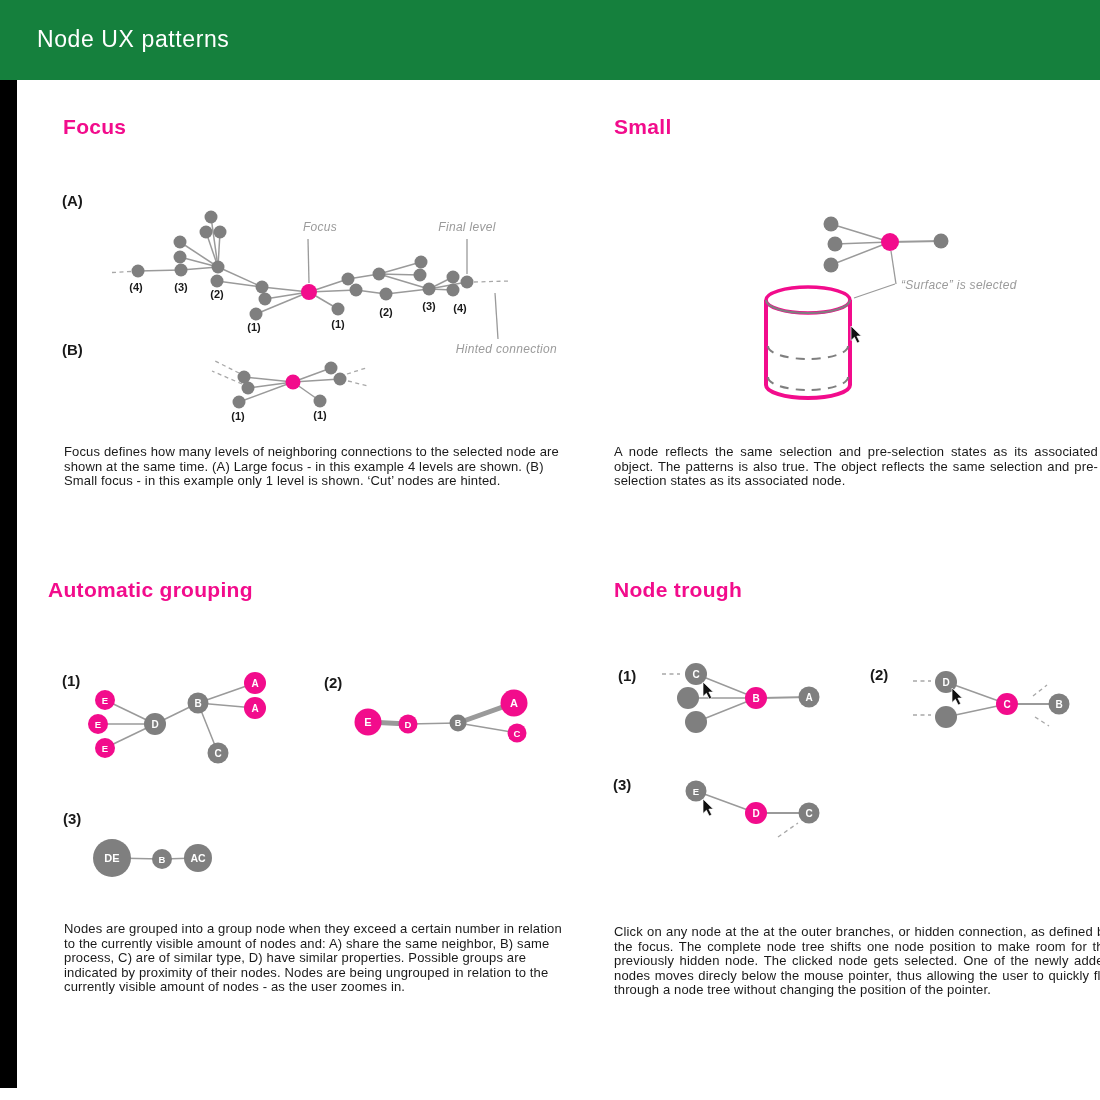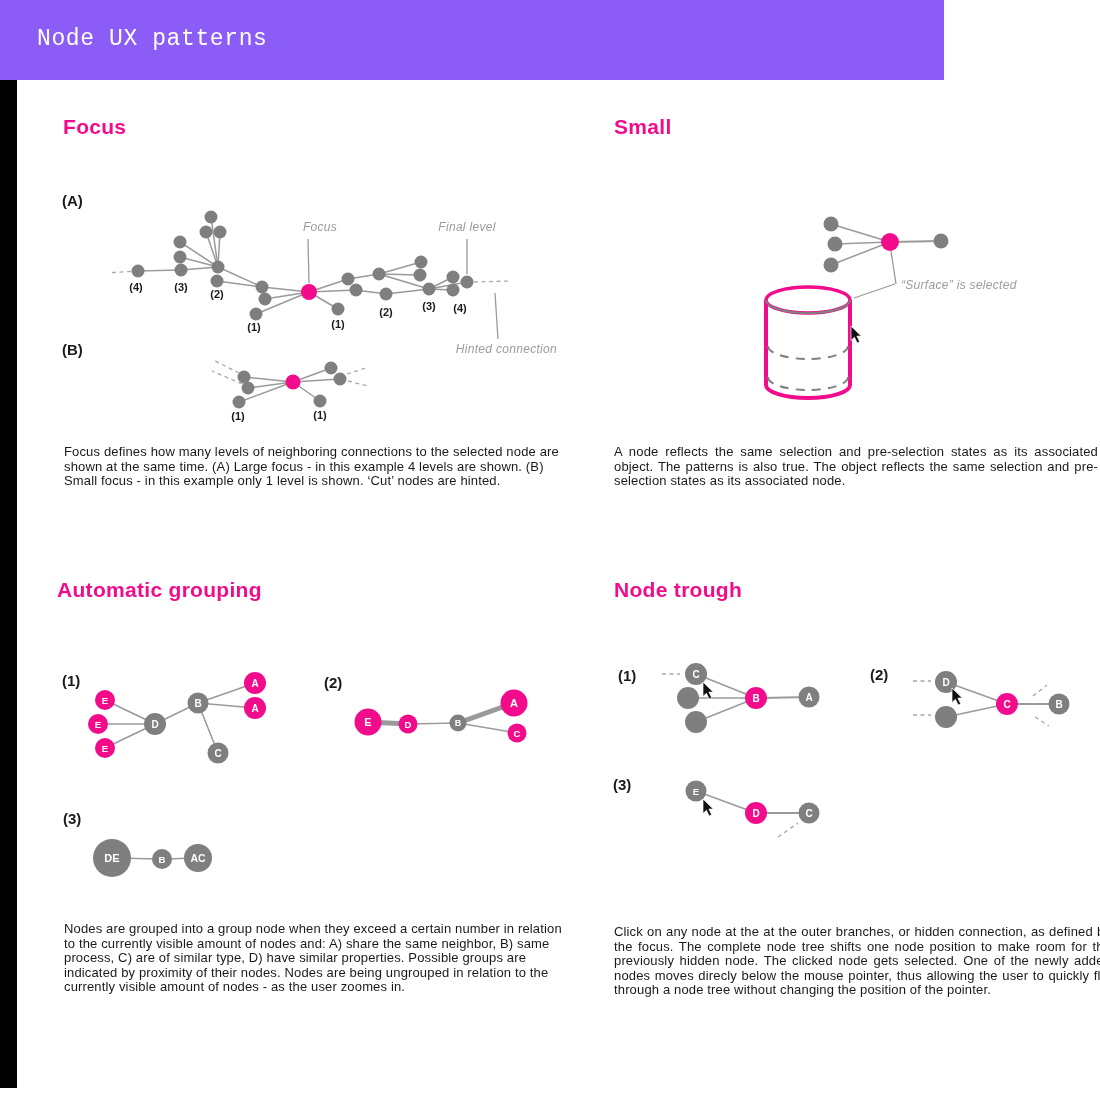--- a/index.html
+++ b/index.html
@@ -1,19 +1,19 @@
 <!DOCTYPE html>
 <html><head>
 <meta charset="utf-8">
 <style>
   html,body{margin:0;padding:0;}
   body{width:1100px;height:1100px;background:#fff;overflow:hidden;
        font-family:"Liberation Sans",sans-serif;}
   .page{position:relative;width:1100px;height:1100px;background:#fff;overflow:hidden;}
-  .topbar{position:absolute;left:0;top:0;width:944px;height:80px;background:#8b5cf6;font-family:Liberation Mono, monospace;}
+  .topbar{position:absolute;left:0;top:0;width:1100px;height:80px;background:#15803d;}
   .topbar .title{position:absolute;left:37px;top:26px;color:#fff;font-size:23px;
        font-weight:500;letter-spacing:0.6px;}
   .left-stripe{position:absolute;left:0;top:80px;width:17px;height:1008px;background:#000;}
   .heading{position:absolute;margin:0;font-size:21px;font-weight:600;color:#F20C8C;
        letter-spacing:0.3px;}
   .sec-marker{position:absolute;font-size:15px;font-weight:600;color:#1a1a1a;}
   .caption{position:absolute;margin:0;font-size:13px;line-height:14.6px;color:#1a1a1a;
        letter-spacing:0.15px;}
   .caption p{margin:0;}
   .just{text-align:justify;}
@@ -150,21 +150,21 @@
         <circle cx="91" cy="60" r="7.5" fill="#7F7F7F"></circle>
         <circle cx="150" cy="37" r="9" fill="#F20C8C"></circle>
         <circle cx="201" cy="36" r="7.5" fill="#7F7F7F"></circle>
         <text x="161" y="84" text-anchor="start" class="annot">“Surface” is selected</text>
         <path d="M0 0 L0 14.5 L3.4 11.3 L6.2 17 L8.7 15.7 L5.9 10.1 L10.3 10.1 Z" transform="translate(111 121)" fill="#111" stroke="#fff" stroke-width="0.7"></path>
       </svg>
     <p class="caption just" style="left:614px;top:445px;width:484px">A node reflects the same selection and pre-selection states as its associated object. The patterns is also true. The object reflects the same selection and pre-selection states as its associated node.</p>
   </section>
 
   <section>
-    <h2 class="heading" style="left:57px;top:578px">Automatic grouping</h2>
+    <h2 class="heading" style="left:48px;top:578px">Automatic grouping</h2>
     <svg class="diagram" width="250" height="125" style="left: 60px; top: 665px;">
         <line x1="45" y1="35" x2="95" y2="59" stroke="#9A9A9A" stroke-width="1.5"></line>
         <line x1="38" y1="59" x2="95" y2="59" stroke="#9A9A9A" stroke-width="1.5"></line>
         <line x1="45" y1="83" x2="95" y2="59" stroke="#9A9A9A" stroke-width="1.5"></line>
         <line x1="95" y1="59" x2="138" y2="38" stroke="#9A9A9A" stroke-width="1.5"></line>
         <line x1="138" y1="38" x2="195" y2="18" stroke="#9A9A9A" stroke-width="1.5"></line>
         <line x1="138" y1="38" x2="195" y2="43" stroke="#9A9A9A" stroke-width="1.5"></line>
         <line x1="138" y1="38" x2="158" y2="88" stroke="#9A9A9A" stroke-width="1.5"></line>
         <circle cx="45" cy="35" r="10" fill="#F20C8C"></circle>
         <text x="45" y="35" font-size="9.5" text-anchor="middle" dominant-baseline="central" class="node-label">E</text>

